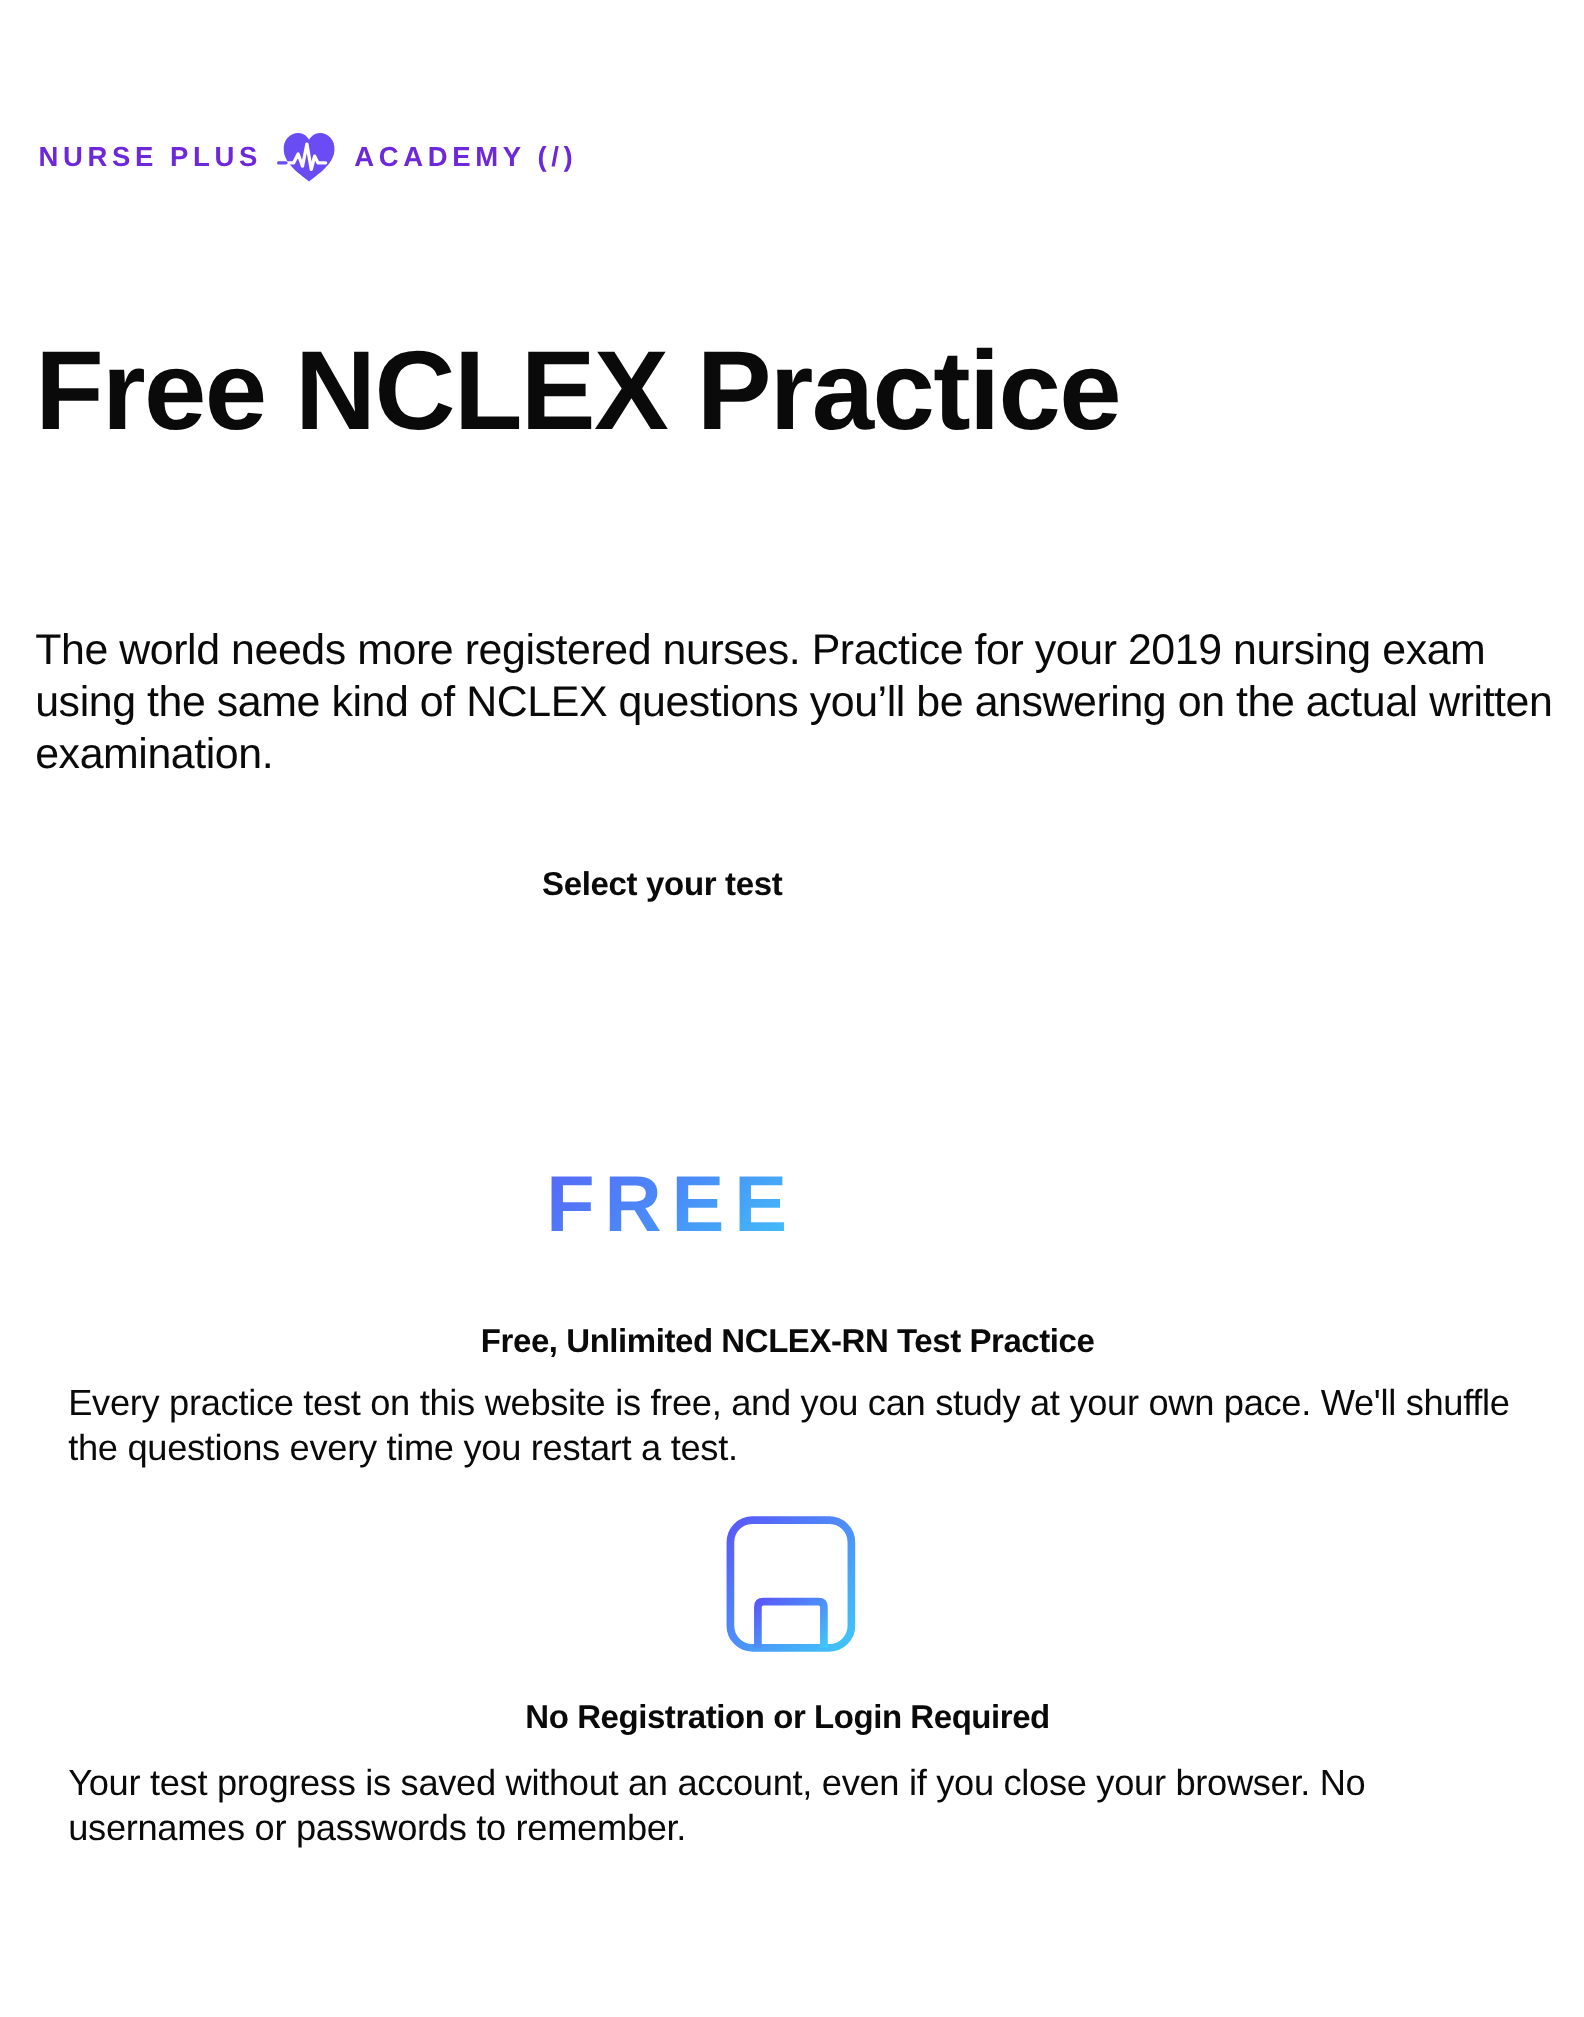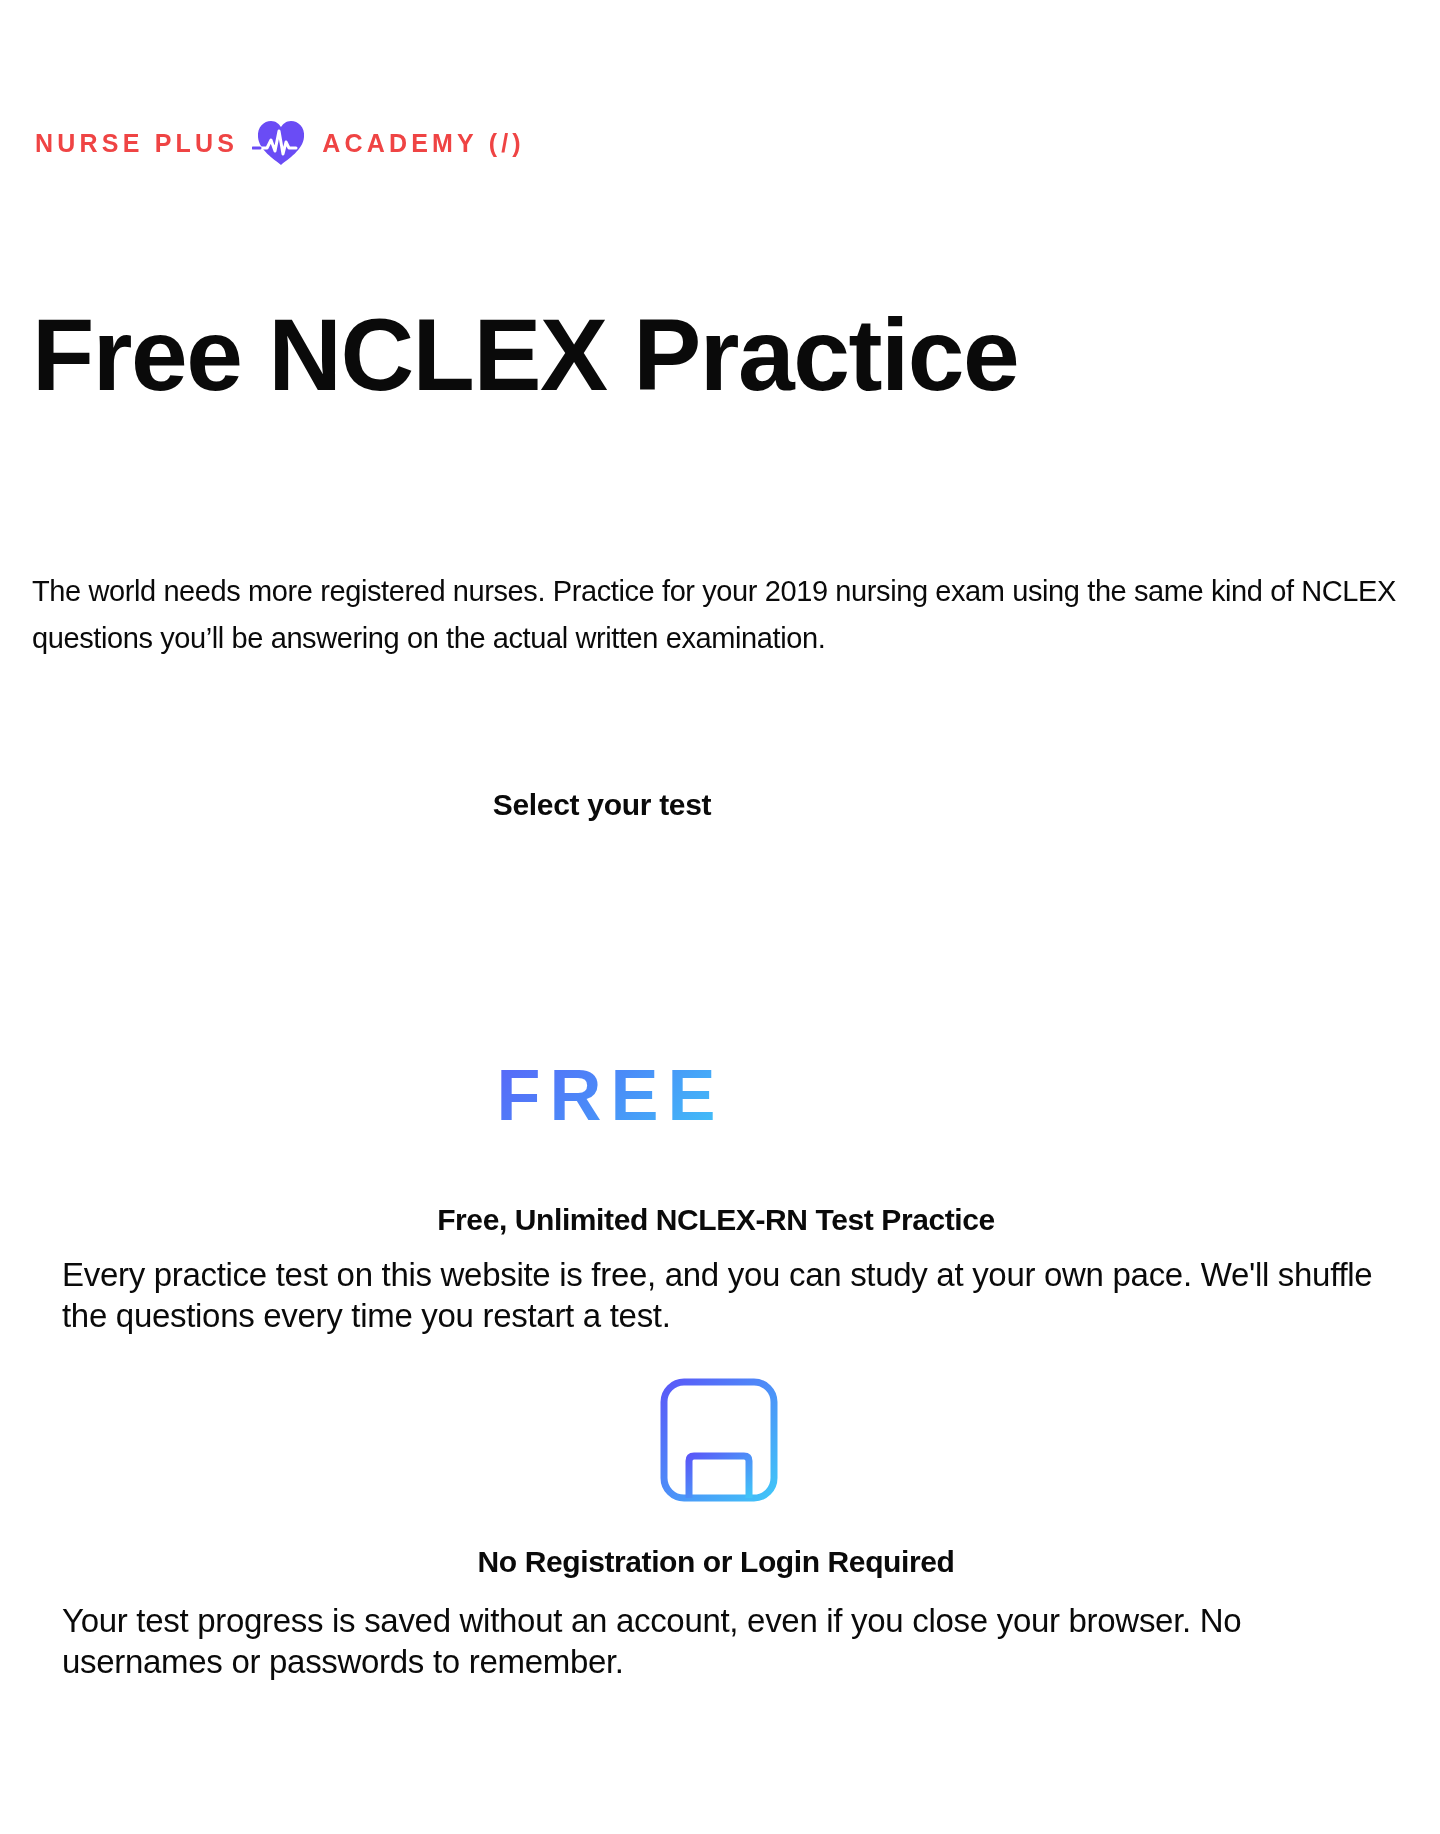--- a/index.html
+++ b/index.html
@@ -3,34 +3,34 @@
 <meta charset="utf-8">
 <style>
   html, body { margin: 0; padding: 0; background: #ffffff; }
   body {
     width: 1440px; height: 1834px; position: relative; overflow: hidden;
     font-family: "Liberation Sans", "DejaVu Sans", sans-serif; color: #0a0a0a;
   }
   .abs { position: absolute; }
   .logo {
     left: 35px; top: 118px; height: 50px;
-    display: flex; align-items: center; text-decoration: none; color: #ef4444;
+    display: flex; align-items: center; text-decoration: none; color: #6d28d9;
   }
   .logo-text {
     font-weight: 700; font-size: 25px; letter-spacing: 4.2px; line-height: 50px;
     white-space: nowrap;
   }
   .logo-heart { width: 58px; height: 50px; margin: 0 12px 0 14px; display: block; }
   .title {
     left: 32px; top: 296px; width: 1380px; margin: 0;
     font-weight: 700; font-size: 102px; line-height: 118px; letter-spacing: -1.5px;
   }
   .lead {
     left: 32px; top: 568px; width: 1395px; margin: 0;
-    font-size: 29px; line-height: 47px; font-weight: 400; letter-spacing: -0.4px;
+    font-size: 39px; line-height: 47px; font-weight: 400; letter-spacing: -0.4px;
   }
   .select-title {
     left: 0; width: 1204px; top: 786px; text-align: center; margin: 0;
     font-weight: 700; font-size: 30px; line-height: 38px; letter-spacing: -0.3px;
   }
   .free-badge {
     left: 0; width: 1212px; top: 1050px; text-align: center; margin: 0;
     font-weight: 700; font-size: 72px; line-height: 90px; letter-spacing: 9px;
   }
   .free-badge span {

